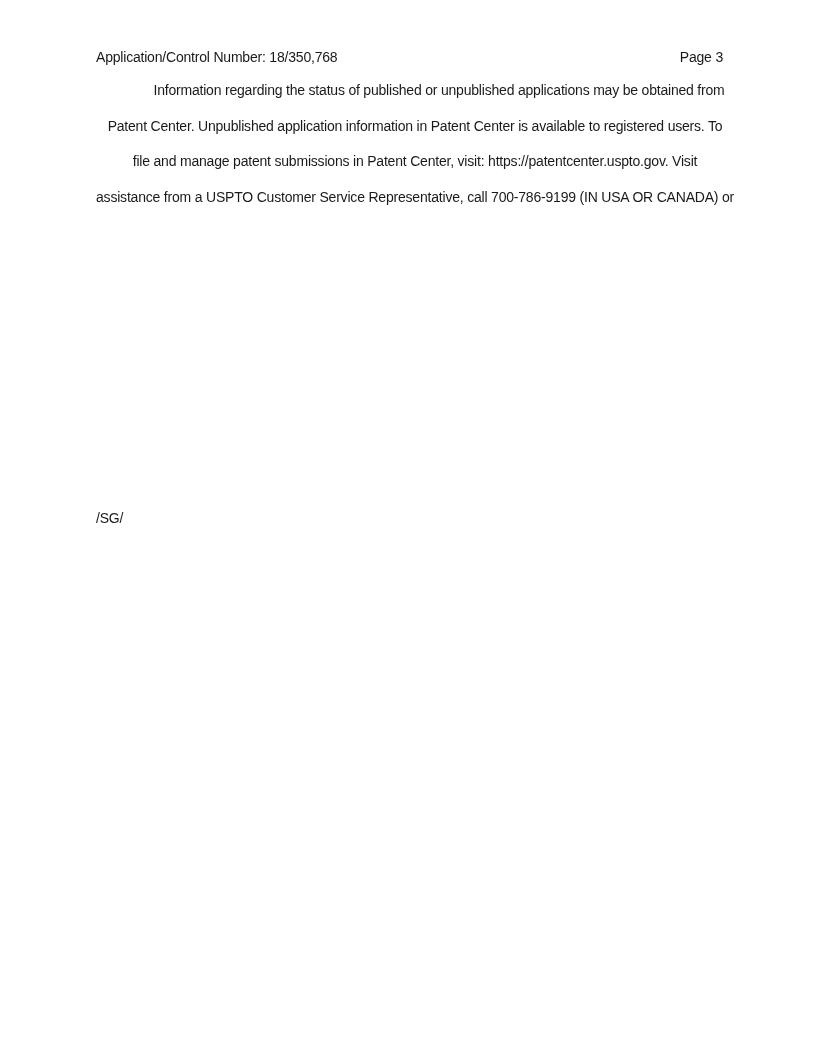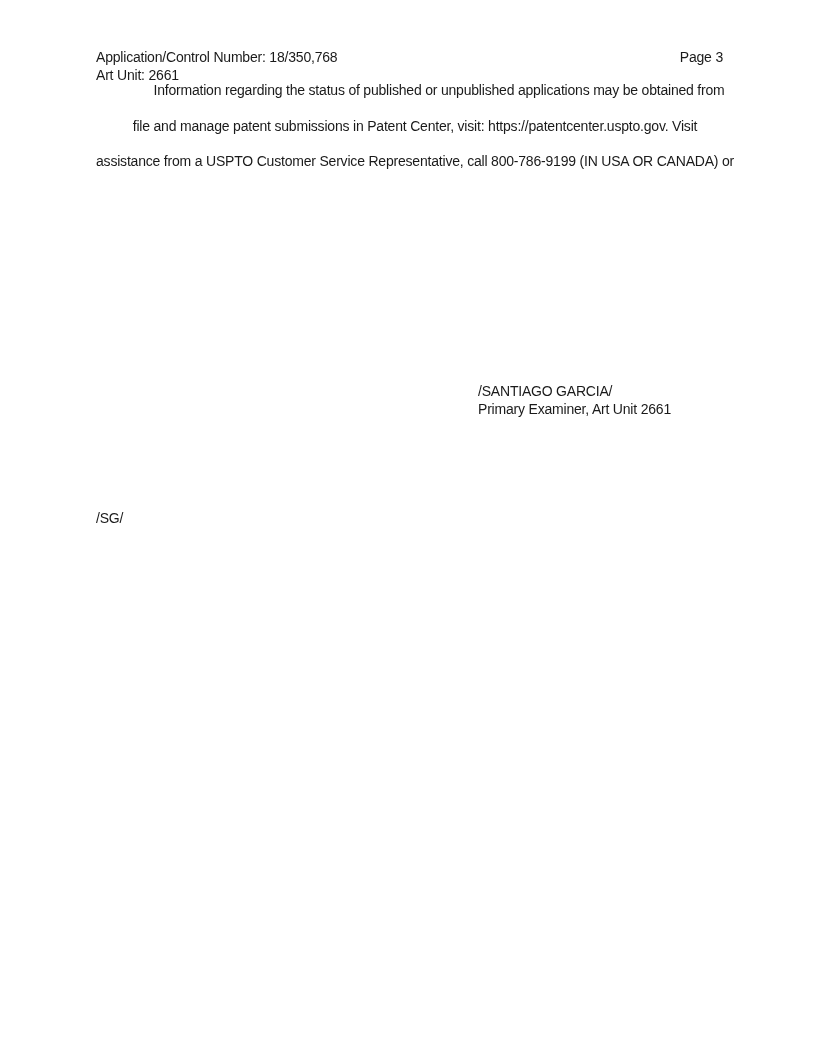--- a/index.html
+++ b/index.html
@@ -53,31 +53,27 @@
   }
 </style>
 </head>
 <body>
 
 <div class="page">
 
   <div class="doc-header">
     <div class="header-left">
       <div>Application/Control Number: 18/350,768</div>
-      <div>Art Unit: 2661</div>
     </div>
     <div class="header-right">Page 3</div>
   </div>
 
   <div class="doc-body">
     <div class="line indent">Information regarding the status of published or unpublished applications may be obtained from</div>
+    <div class="line">Patent Center. Unpublished application information in Patent Center is available to registered users. To</div>
     <div class="line">file and manage patent submissions in Patent Center, visit: https://patentcenter.uspto.gov. Visit</div>
-    <div class="line">assistance from a USPTO Customer Service Representative, call 800-786-9199 (IN USA OR CANADA) or</div>
+    <div class="line">assistance from a USPTO Customer Service Representative, call 700-786-9199 (IN USA OR CANADA) or</div>
   </div>
 
-  <div class="signature-block">
-    <div>/SANTIAGO GARCIA/</div>
-    <div>Primary Examiner, Art Unit 2661</div>
-  </div>
 
   <div class="initials">/SG/</div>
 
 </div>
 
 </body></html>

